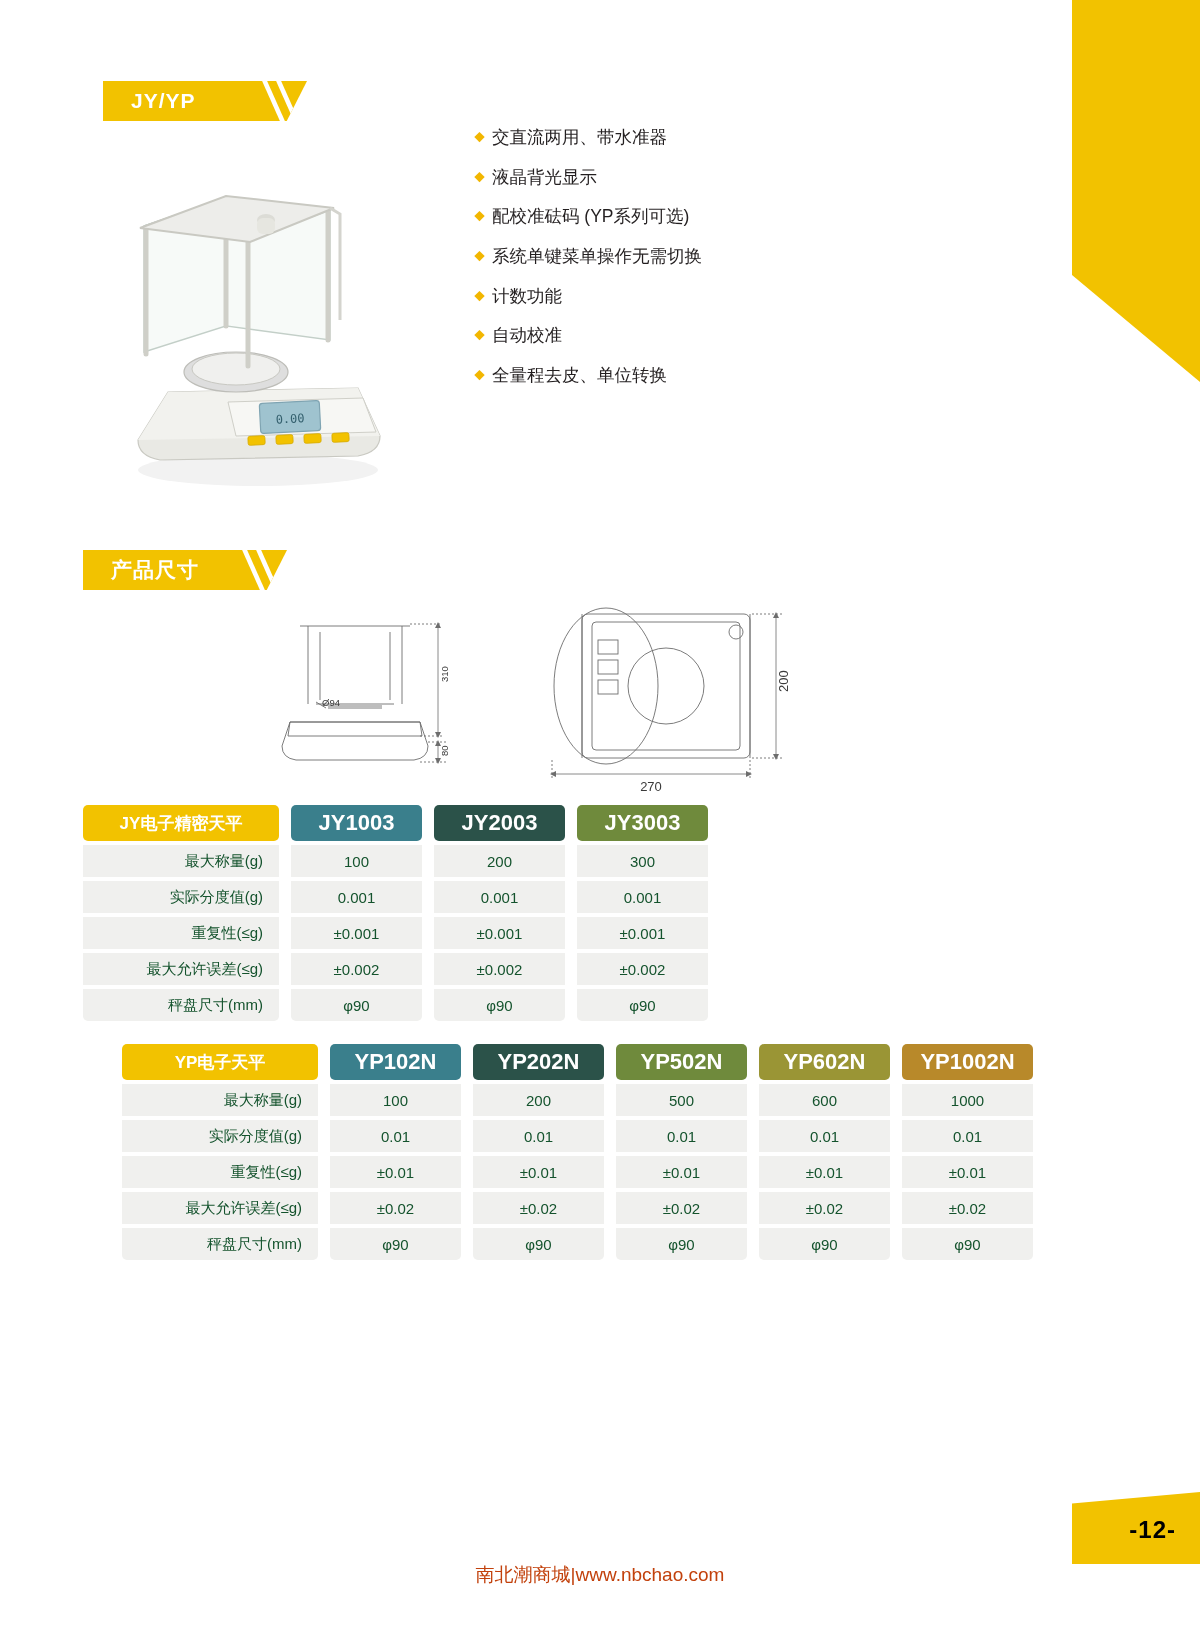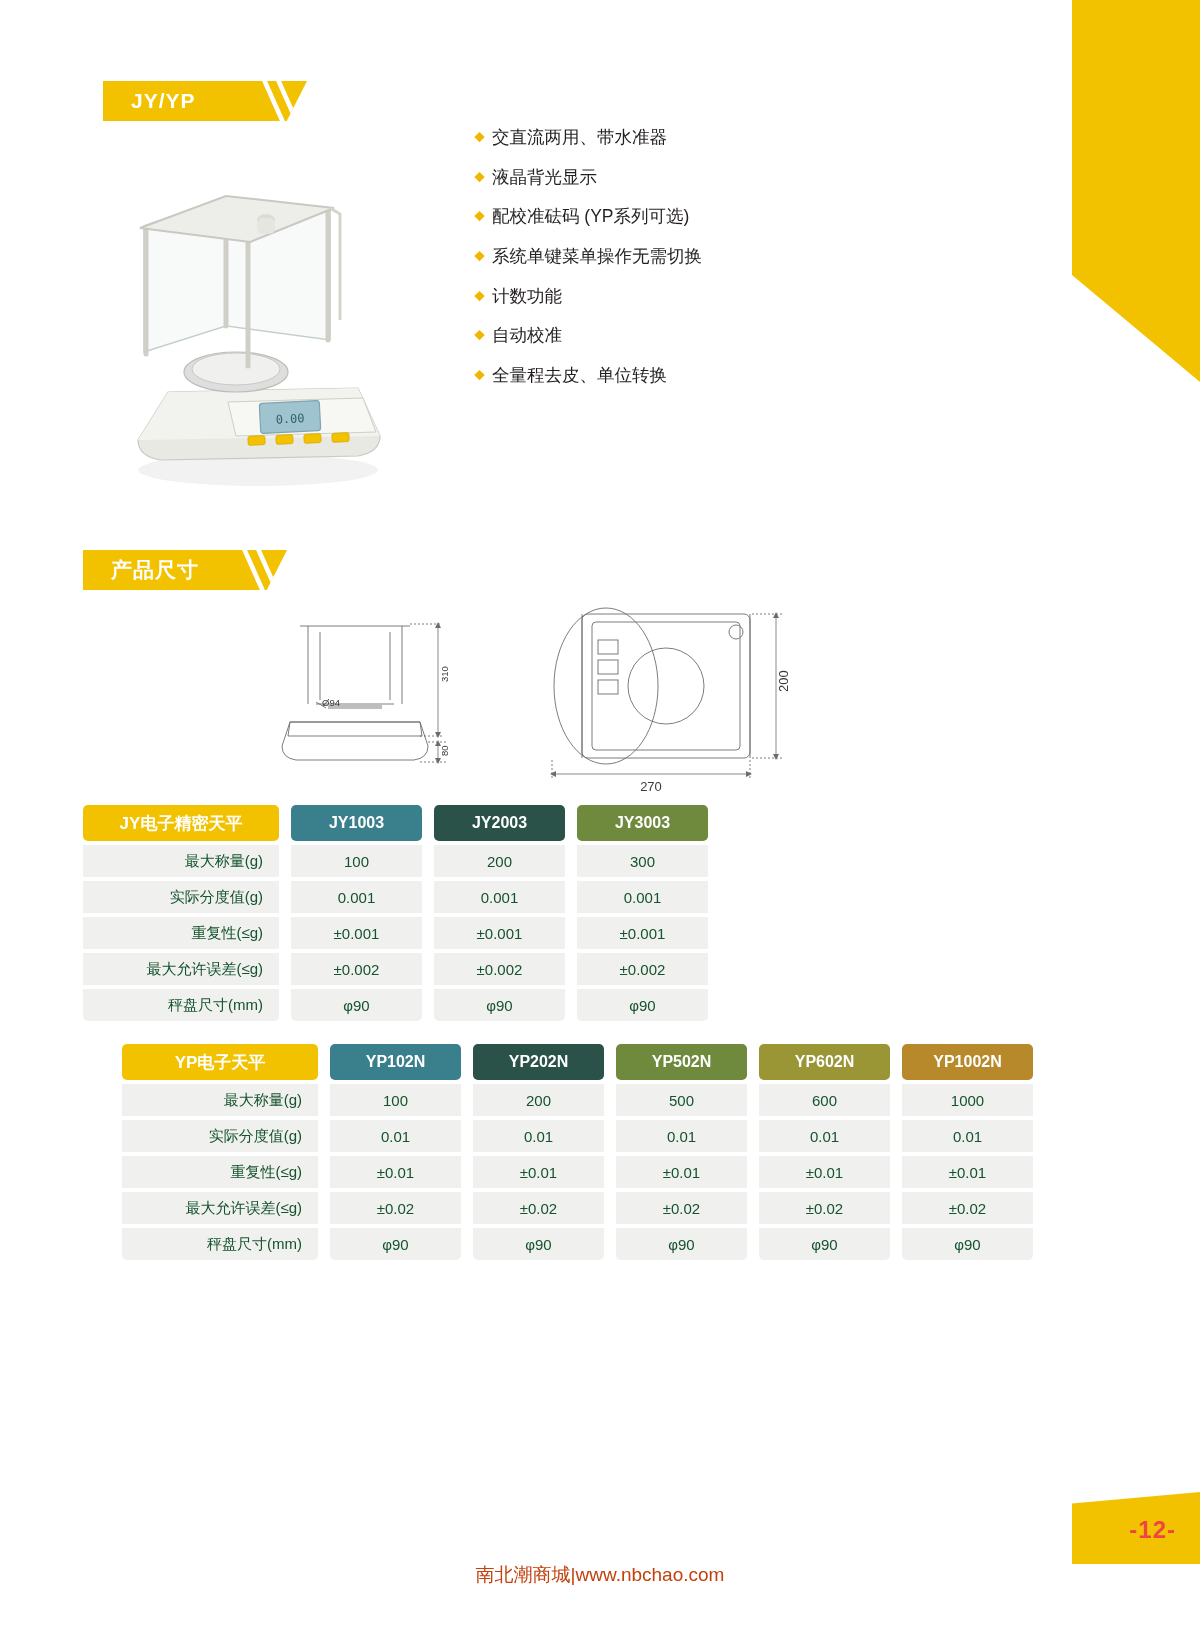--- a/index.html
+++ b/index.html
@@ -144,21 +144,21 @@
   .spec-col.label-col { width: 196px; }
   .spec-col.data-col  { width: 131px; }
 
   .col-head {
     height: 36px;
     border-radius: 5px;
     display: flex;
     align-items: center;
     justify-content: center;
     color: #ffffff;
-    font-size: 16px;
+    font-size: 22px;
     font-weight: bold;
   }
   .col-head.label-head {
     background: #f2c200;
     font-size: 17px;
   }
   .spec-cell {
     height: 32px;
     background: #f0f0ee;
     display: flex;
@@ -184,21 +184,21 @@
     top: 1492px;
     width: 128px;
     height: 72px;
     background: #f2c200;
     clip-path: polygon(0 16%, 100% 0, 100% 100%, 0 100%);
   }
   .page-num {
     position: absolute;
     right: 24px;
     top: 1516px;
-    color: #ef4444;
+    color: #000000;
     font-size: 24px;
     font-weight: bold;
     letter-spacing: 1px;
   }
   .footer-text {
     position: absolute;
     left: 0;
     top: 1562px;
     width: 1200px;
     text-align: center;

